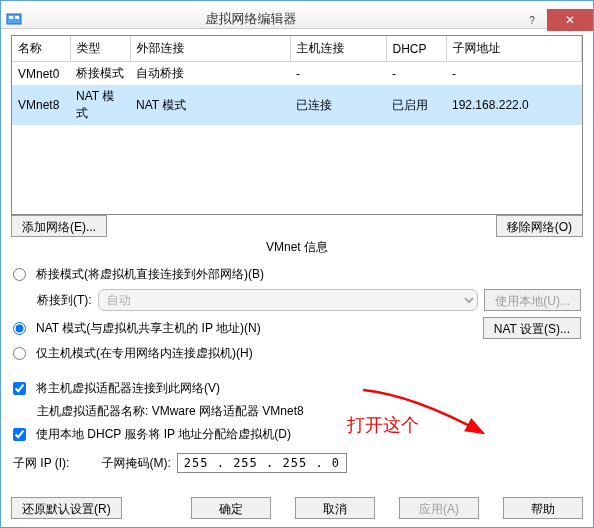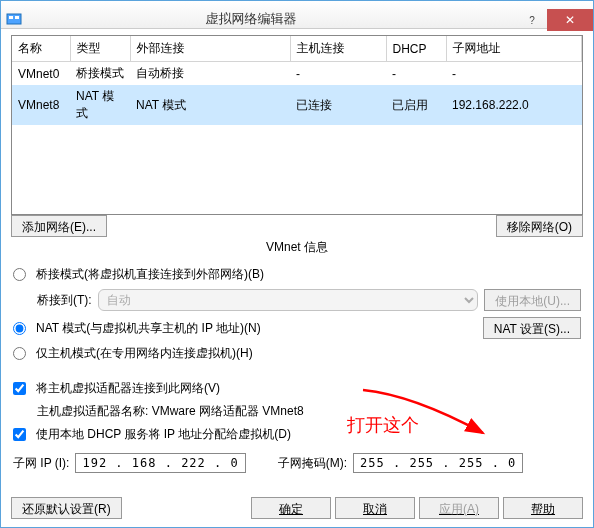--- a/index.html
+++ b/index.html
@@ -33,21 +33,21 @@
   input[type=radio], input[type=checkbox] { margin-right:4px; vertical-align:middle; }
   label { vertical-align:middle; }
 
   .inline-right { margin-left:auto; }
   select.combo { flex:1; height:22px; border:1px solid #aaa; background:#fff; padding:0 4px; }
   select.combo:disabled { background:#f0f0f0; color:#888;border-radius:6px; }
 
   .ipbox { border:1px solid #888; padding:2px 6px; font-family:"Segoe UI", monospace; letter-spacing:1px; min-width:140px; display:inline-block; background:#fff; }
 
   .footer { margin-top:auto; display:flex; align-items:center; gap:8px; padding-top:8px; }
-  .footer .right { margin-left:auto; display:flex; gap:4px;text-decoration:underline; }
+  .footer .right { margin-left:auto; display:flex; gap:24px; }
 
   
   .anno-text { position:absolute; color:#ff0000; font-size:18px; font-family:"SimSun","Microsoft YaHei"; left:346px; top:364px; pointer-events:none;margin-top:48px; }
   .anno-arrow { position:absolute; left:352px; top:384px; pointer-events:none; }
 
   .colw1{width:58px;} .colw2{width:60px;} .colw3{width:160px;} .colw4{width:96px;} .colw5{width:60px;} .colw6{}
 </style>
 </head>
 <body>
 
@@ -144,21 +144,20 @@
       <span class="indent"></span>
       <label>主机虚拟适配器名称: VMware 网络适配器 VMnet8</label>
     </div>
     <div class="field">
       <input type="checkbox" checked="" style="">
       <label>使用本地 DHCP 服务将 IP 地址分配给虚拟机(D)</label>
     </div>
 
     <div class="field" style="margin-top:10px;">
       <label>子网 IP (I):</label>
-      <span class="ipbox">192 . 168 . 222 .  0</span>
       <span style="width:20px"></span>
       <label>子网掩码(M):</label>
       <span class="ipbox">255 . 255 . 255 .  0</span>
     </div>
 
   </div>
 
   <div class="footer">
     <button class="std">还原默认设置(R)</button>
     <div class="right">

